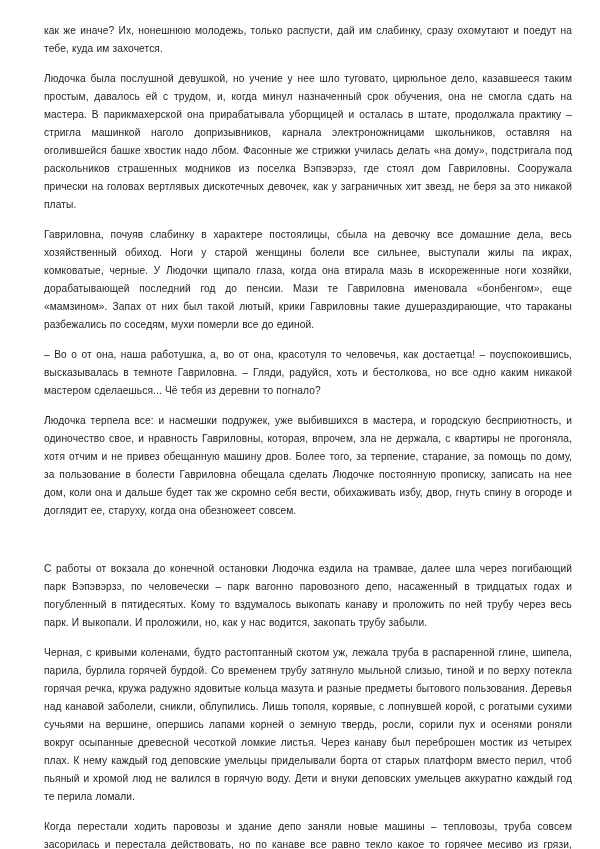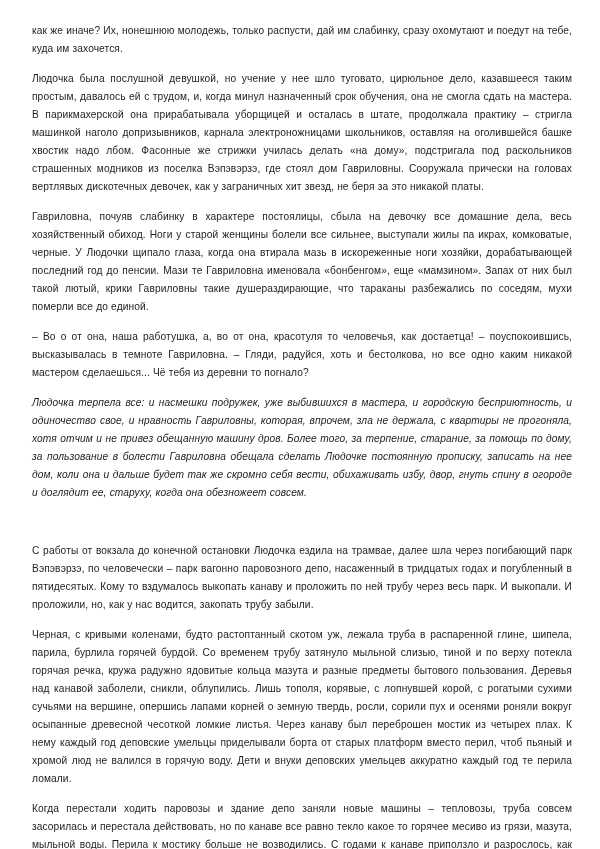--- a/index.html
+++ b/index.html
@@ -17,35 +17,34 @@
     width: 600px;
     height: 849px;
     box-sizing: border-box;
     padding: 22px 28px 0 28px;
     background: #ffffff;
   }
   .doc-body {
     width: 544px;
   }
   p.para {
-    margin: 0 0 12px 4px;
+    margin: 0 0 12px 16px;
     padding: 0;
     font-size: 10.2px;
     line-height: 18px;
     color: #1d1d1d;
     text-align: justify;
     text-justify: inter-word;
     -webkit-hyphens: none;
     hyphens: none;
     letter-spacing: 0.01em;
     word-spacing: 0.02em;
   }
   p.para.last-of-block {
     margin-bottom: 12px;
-    font-style: italic;
   }
   
   .section-gap {
     height: 28px;
   }
 </style>
 </head>
 <body>
 
 <div class="page">

